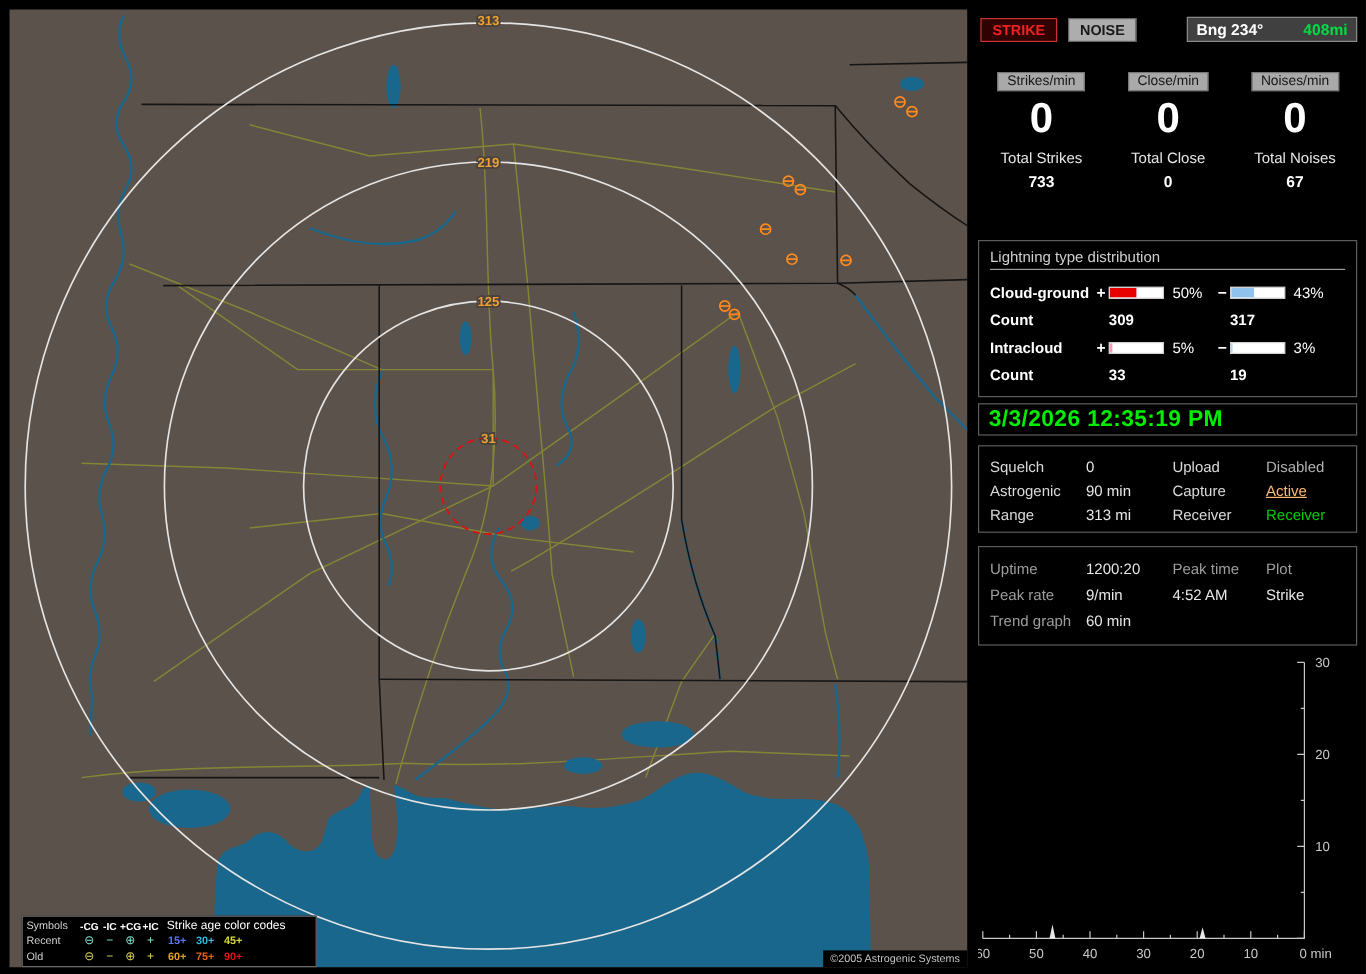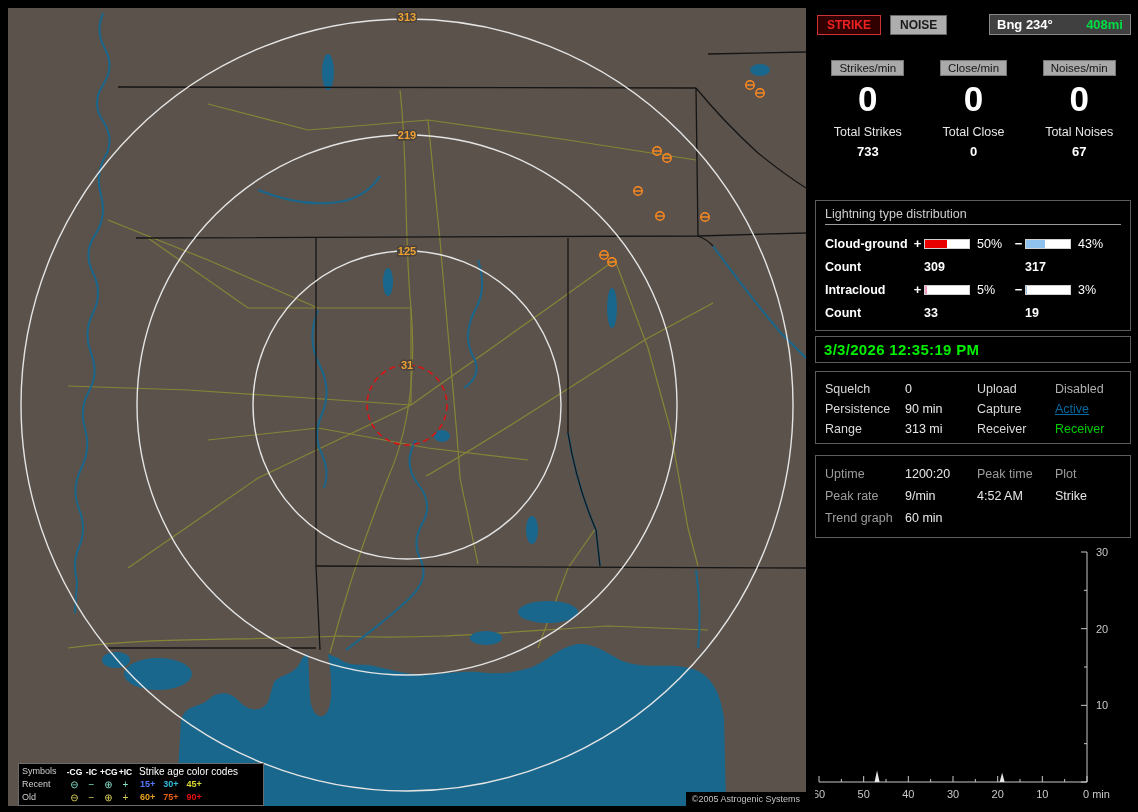--- a/index.html
+++ b/index.html
@@ -41,21 +41,21 @@
   .dist-title{font-size:12.5px;color:#cfcfcf;border-bottom:1px solid #9a9a9a;padding-bottom:3px;margin-bottom:7px}
   .dist-row{display:grid;grid-template-columns:86px 13px 48px 40px 13px 48px 30px;align-items:center;height:23px}
   .dist-name{font-size:12.5px;font-weight:bold;color:#fff}
   .sign{font-size:13px;font-weight:bold;color:#fff;text-align:center}
   .bar{display:inline-block;height:10px;border:1px solid #d0d0d0;background:#fff;overflow:hidden;width:46px}
   .dist-fill{display:block;height:100%}
   .pct{font-size:12.5px;font-weight:normal;color:#fff;padding-left:5px}
   .cnt{font-size:12.5px;font-weight:bold;color:#fff}
 
   .clockp{top:328px;height:27px;display:flex;align-items:center;padding:0 8px}
-  .clock-text{color:#00ee00;font-size:15px;font-weight:bold;letter-spacing:.3px}
+  .clock-text{color:#00ee00;font-size:19px;font-weight:bold;letter-spacing:.3px}
 
   .statusp{top:363px;height:73px;padding:7px 9px}
   .srow{display:grid;grid-template-columns:80px 72px 78px 1fr;font-size:12.5px;height:20px;align-items:center}
   .sl{color:#d9d9d9}.sv{color:#e8e8e8}
 
   .sessionp{top:447px;height:83px;padding:7px 9px}
   .serow{display:grid;grid-template-columns:80px 72px 78px 1fr;font-size:12.5px;height:22px;align-items:center}
   .gl{color:#9d9d9d}.gv{color:#e8e8e8}
 
   .trend{position:absolute;top:536px;left:0;width:317px;height:266px}
@@ -303,24 +303,24 @@
     </div>
 
     <div class="panel statusp">
       <div class="srow">
         <span class="sl">Squelch</span>
         <span class="sv">0</span>
         <span class="sl">Upload</span>
         <span class="sv" style="color: rgb(176, 176, 176);">Disabled</span>
       </div>
       <div class="srow">
-        <span class="sl">Persistence</span>
+        <span class="sl">Astrogenic</span>
         <span class="sv">90 min</span>
         <span class="sl">Capture</span>
-        <span class="sv" style="color: #0369a1; text-decoration: underline;">Active</span>
+        <span class="sv" style="color: #fdba74; text-decoration: underline;">Active</span>
       </div>
       <div class="srow">
         <span class="sl">Range</span>
         <span class="sv">313 mi</span>
         <span class="sl">Receiver</span>
         <span class="sv" style="color: rgb(0, 204, 0);">Receiver</span>
       </div>
     </div>
 
     <div class="panel sessionp">

